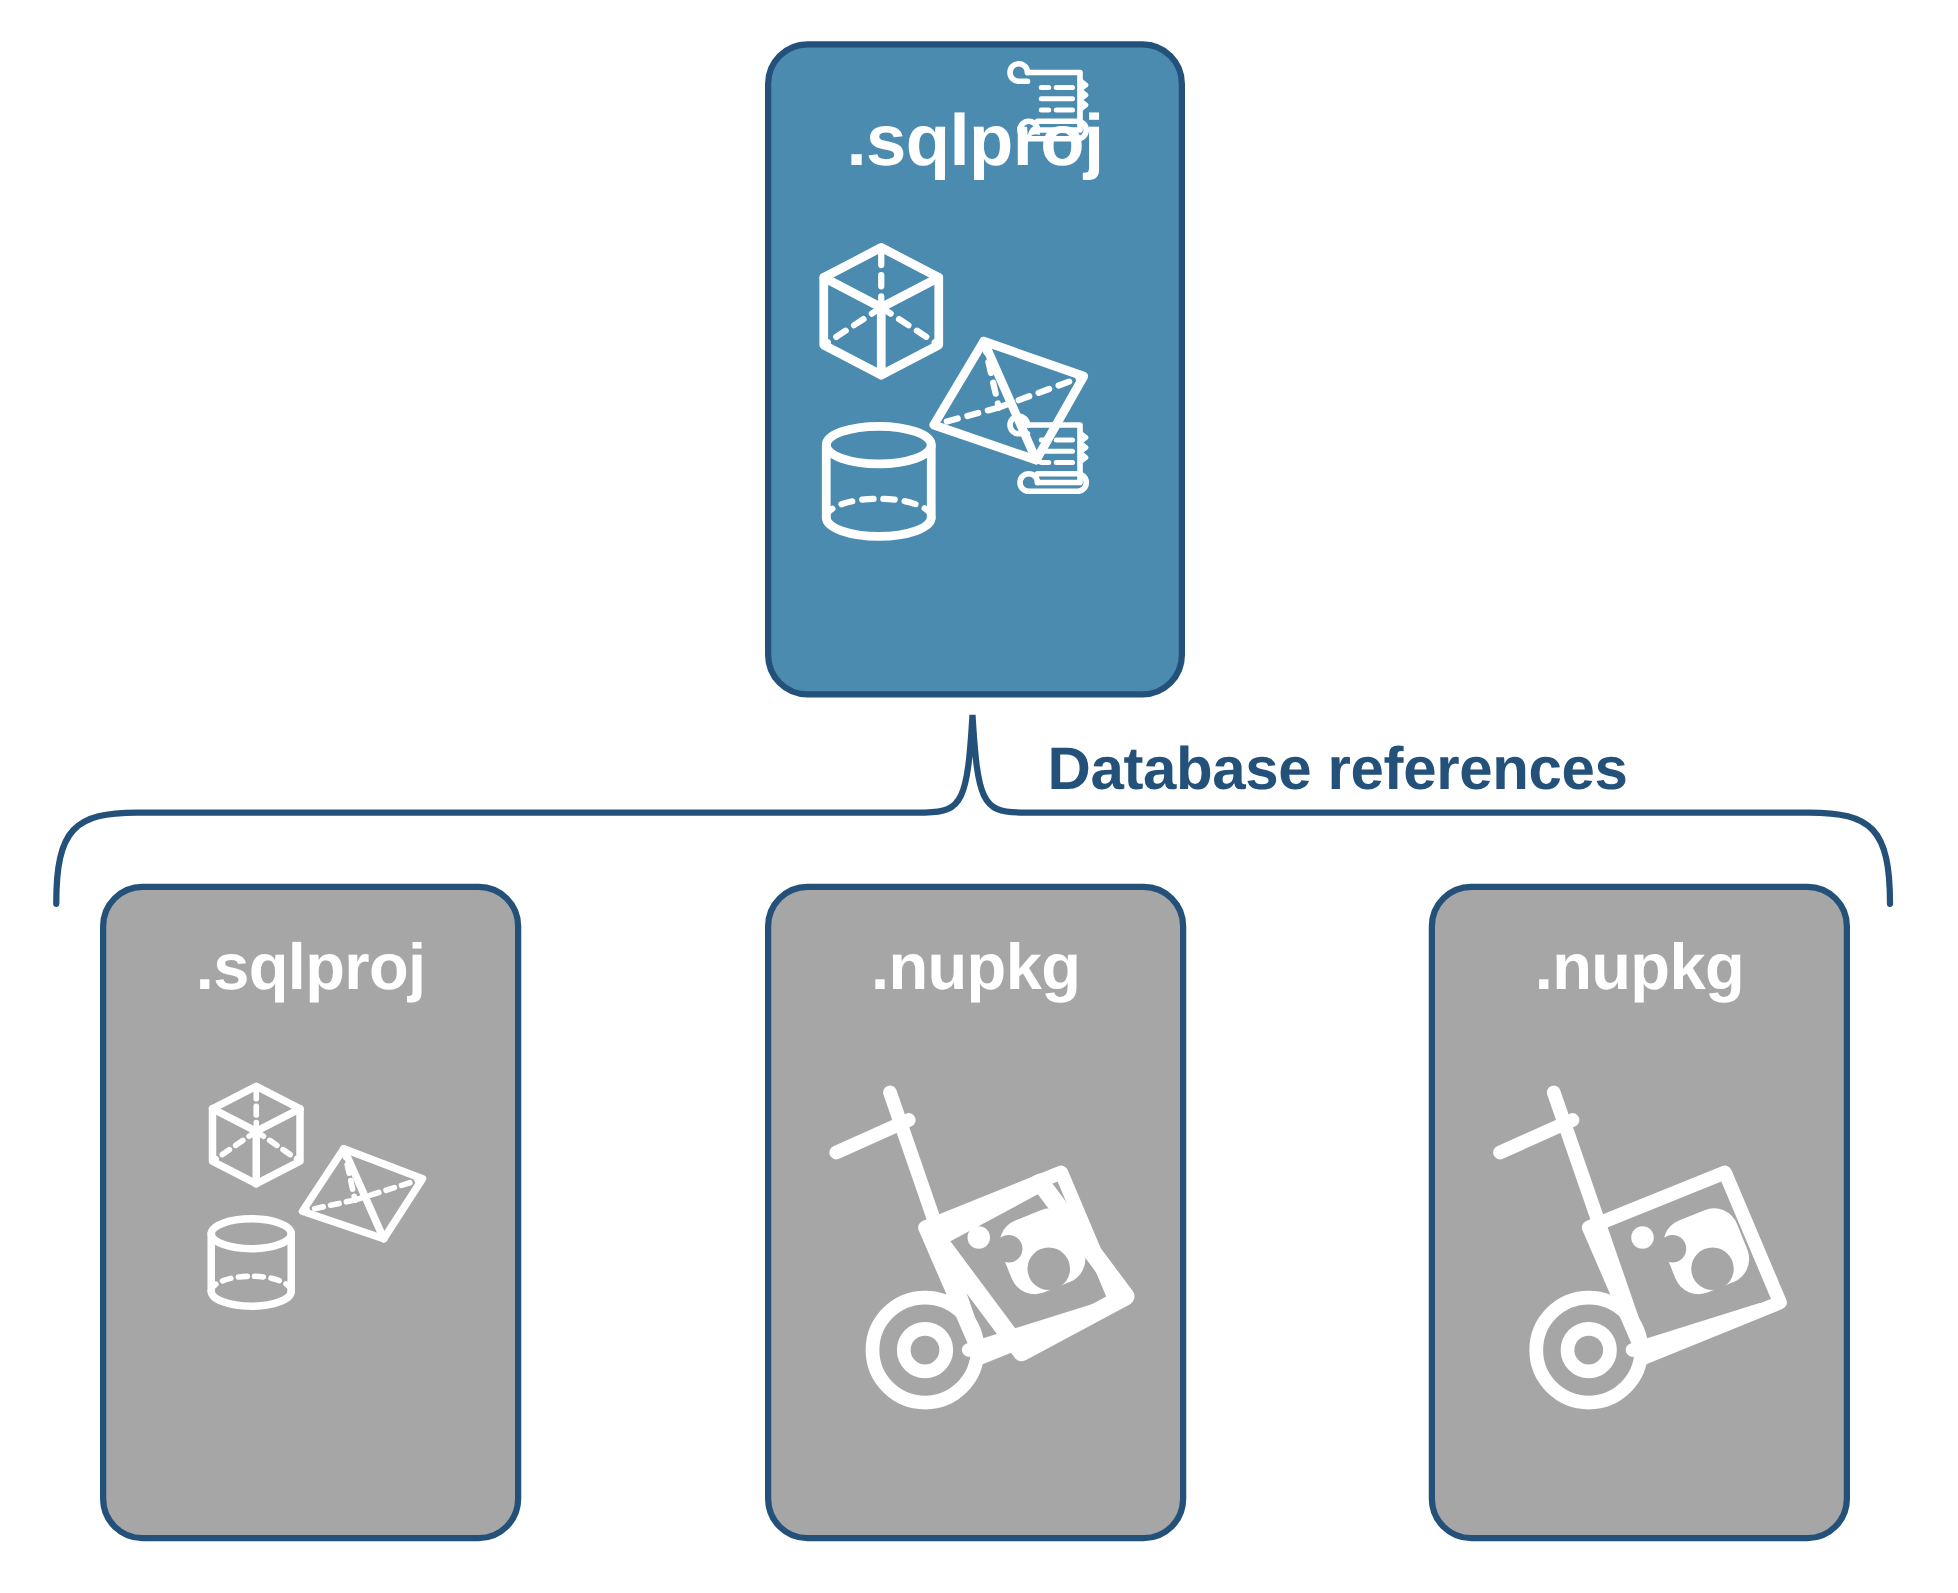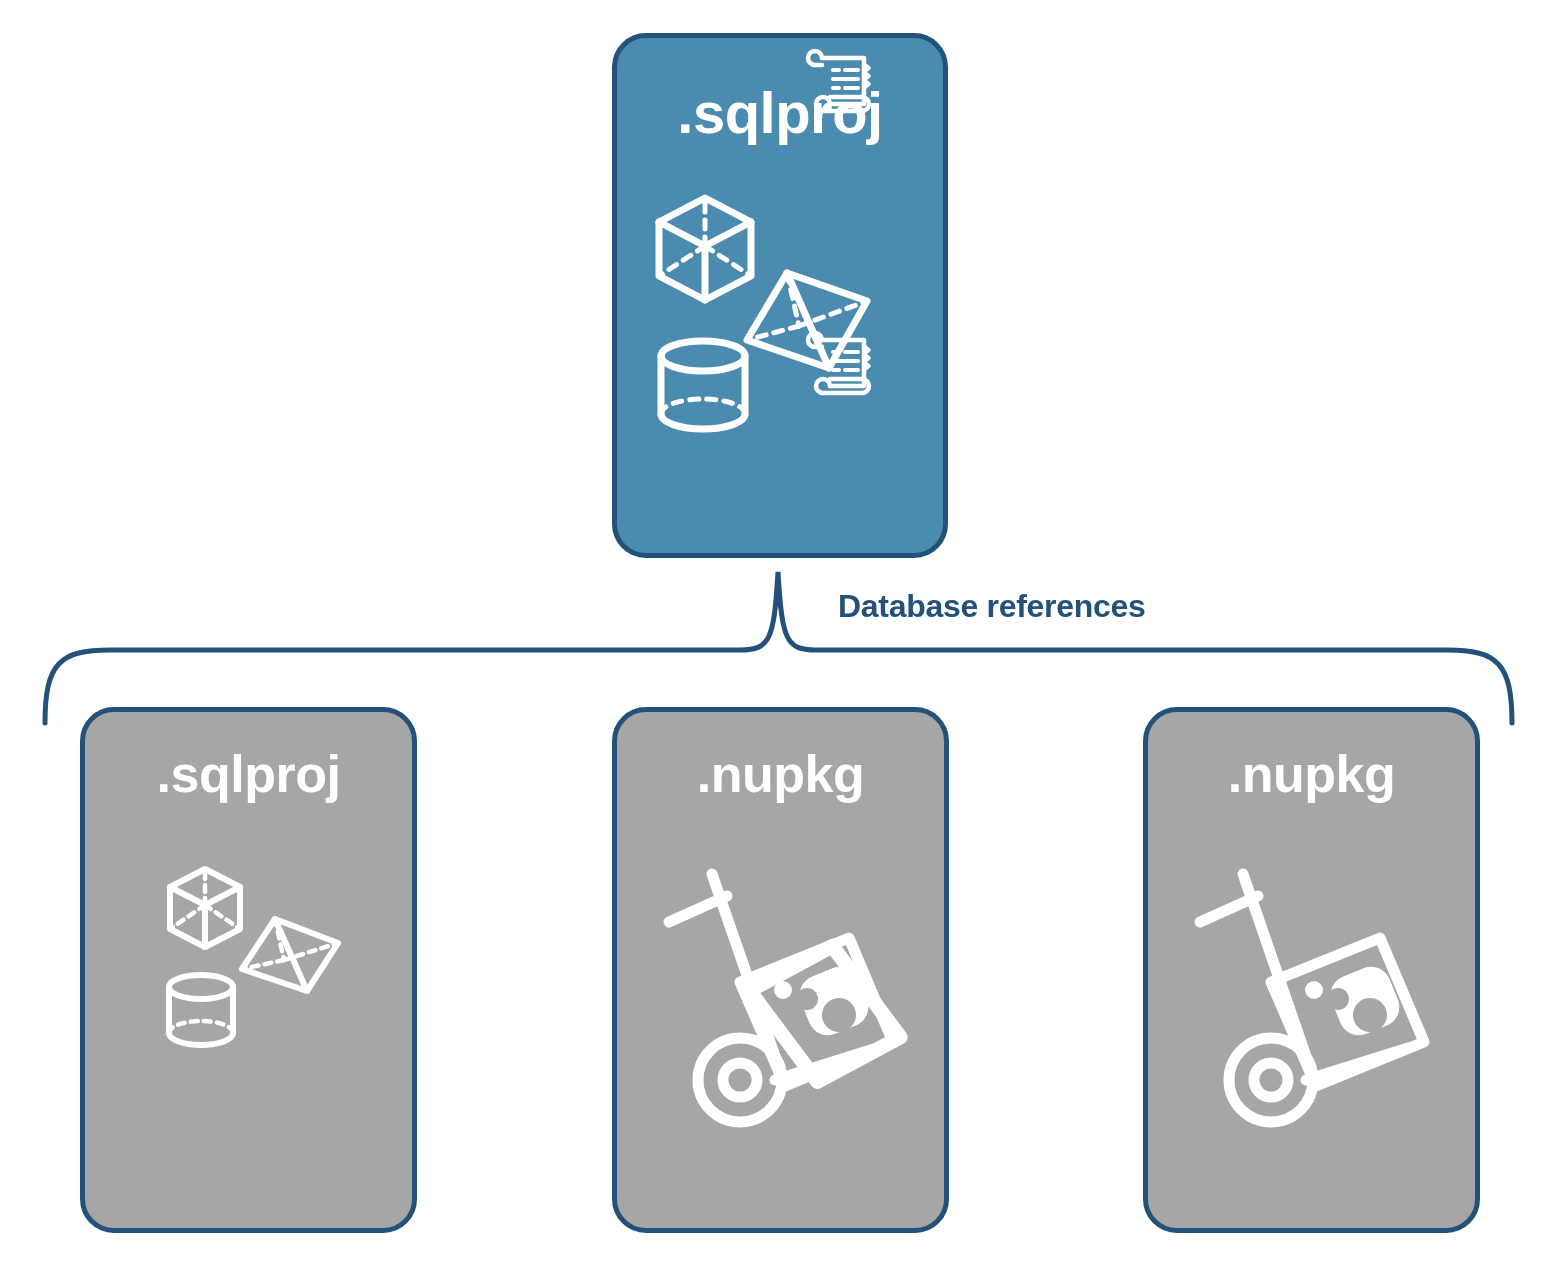--- a/index.html
+++ b/index.html
@@ -55,21 +55,21 @@
     left: 0; top: 0;
     width: 1566px;
     height: 1274px;
     pointer-events: none;
   }
 
   .brace-label {
     position: absolute;
     left: 838px;
     top: 588px;
-    font-size: 32px;
+    font-size: 48px;
     font-weight: bold;
     color: #23517A;
     font-family: "Liberation Sans", sans-serif;
     letter-spacing: -0.3px;
     white-space: nowrap;
   }
 </style>
 </head>
 <body>
 

